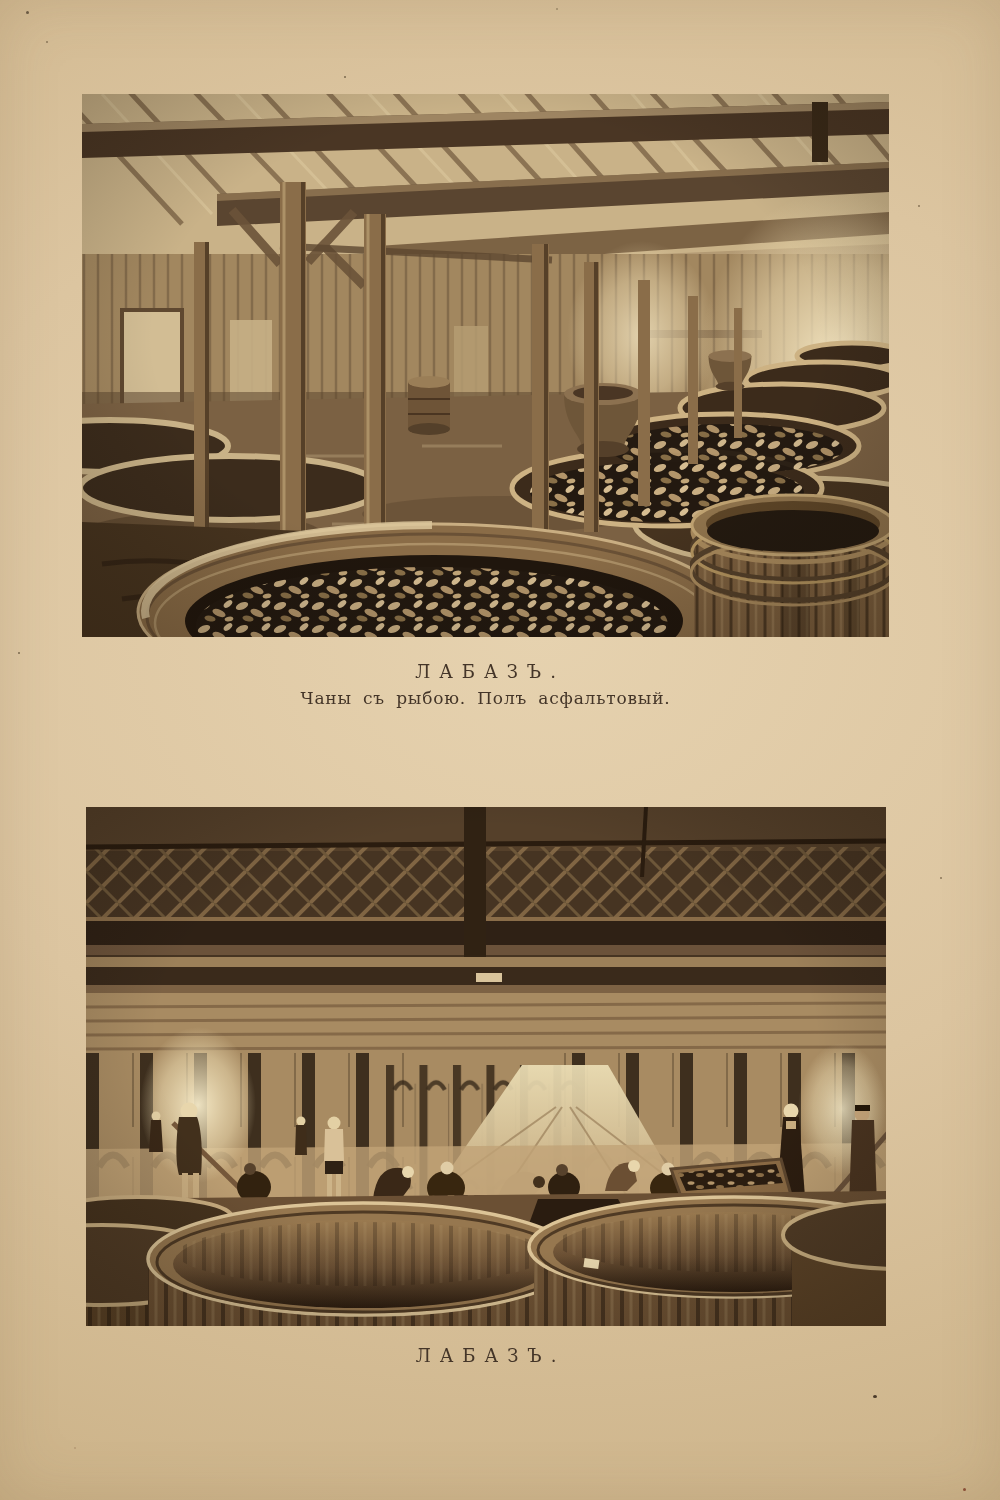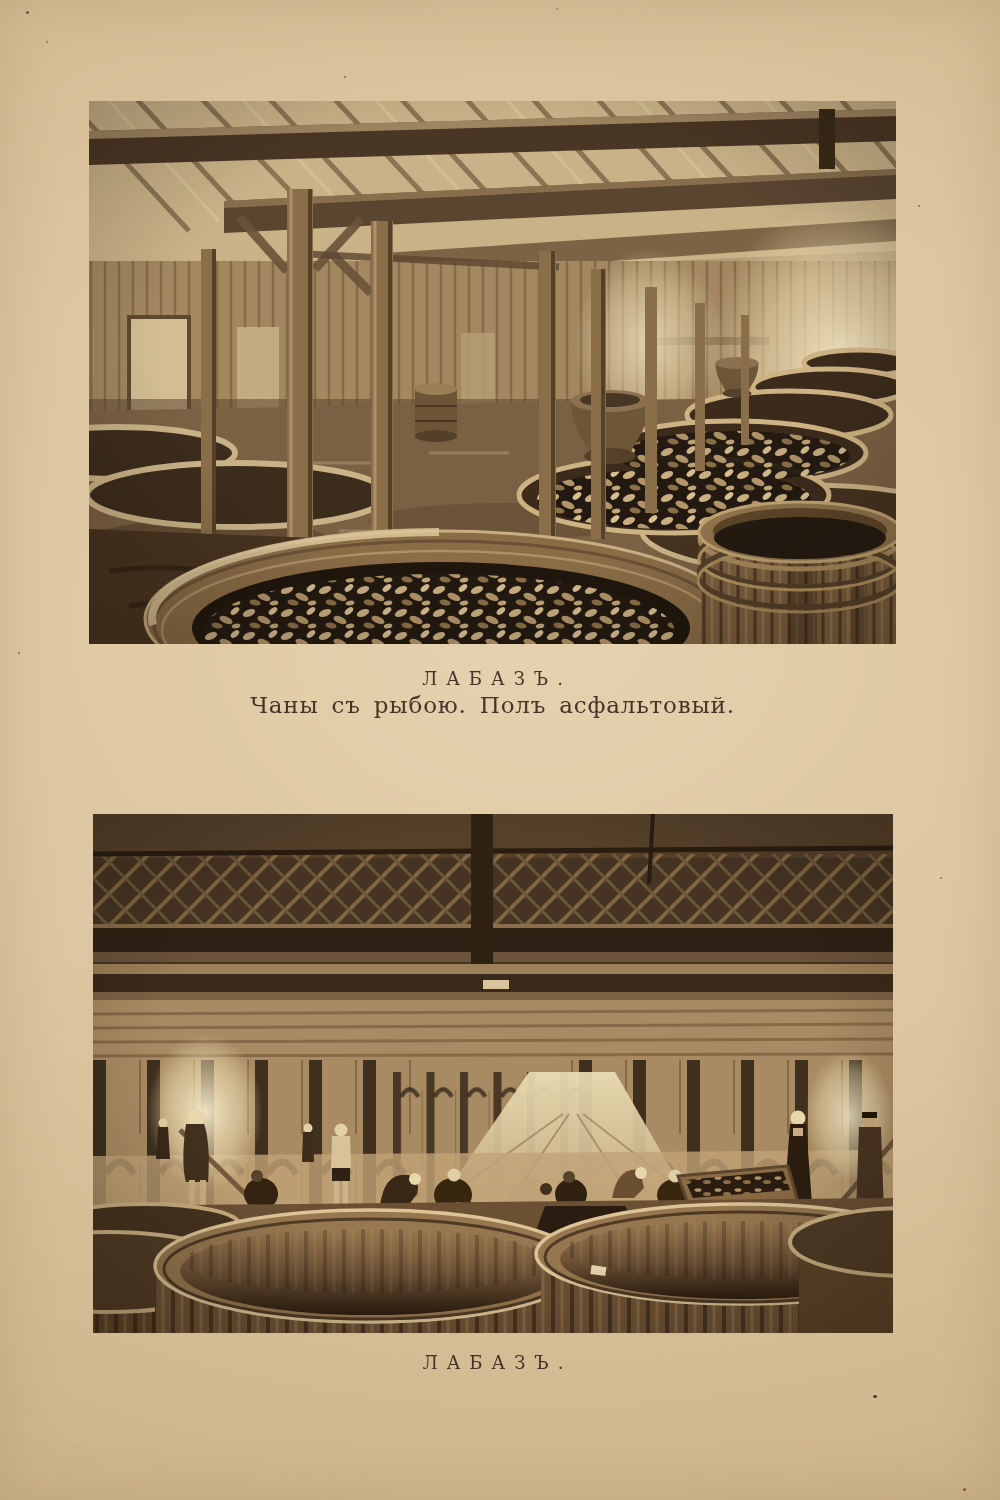--- a/index.html
+++ b/index.html
@@ -8,35 +8,35 @@
     font-family:"DejaVu Serif","Liberation Serif",serif;
     background:var(--paper,#dcc5a0);
     overflow:hidden;
   }
   .page{
     position:relative;width:1000px;height:1500px;
     background:
       radial-gradient(1250px 950px at 54% 42%, var(--paper-light,#e4d1ae) 0%, var(--paper,#dcc5a0) 52%, var(--paper-dark,#cdb68e) 100%);
     box-shadow:inset 0 0 60px rgba(120,95,60,.18);
   }
-  .plate{position:absolute;margin:11px;}
+  .plate{position:absolute;margin:4px;}
   .plate-1{left:78px;top:90px;width:807px;}
   .plate-2{left:82px;top:803px;width:800px;}
   .photo{position:relative;overflow:hidden;background:#8a6d4b;}
   .plate-1 .photo{width:807px;height:543px;}
   .plate-2 .photo{width:800px;height:519px;}
   .photo svg{display:block;width:100%;height:100%;}
   figcaption{text-align:center;color:var(--ink,#463729);}
   .cap-title{
     font-size:18px;line-height:14px;letter-spacing:9px;
     margin-top:28px;text-indent:9px;
   }
   .plate-2 .cap-title{margin-top:23px;}
   .cap-sub{
-    font-size:23px;line-height:22px;letter-spacing:.8px;word-spacing:5px;
+    font-size:17px;line-height:22px;letter-spacing:.8px;word-spacing:5px;
     margin-top:8px;
   }
   .plate-2 .cap-sub{margin-top:7px;}
   .speck{position:absolute;border-radius:50%;}
 </style>
 </head>
 <body>
 
 <div class="page">
 

